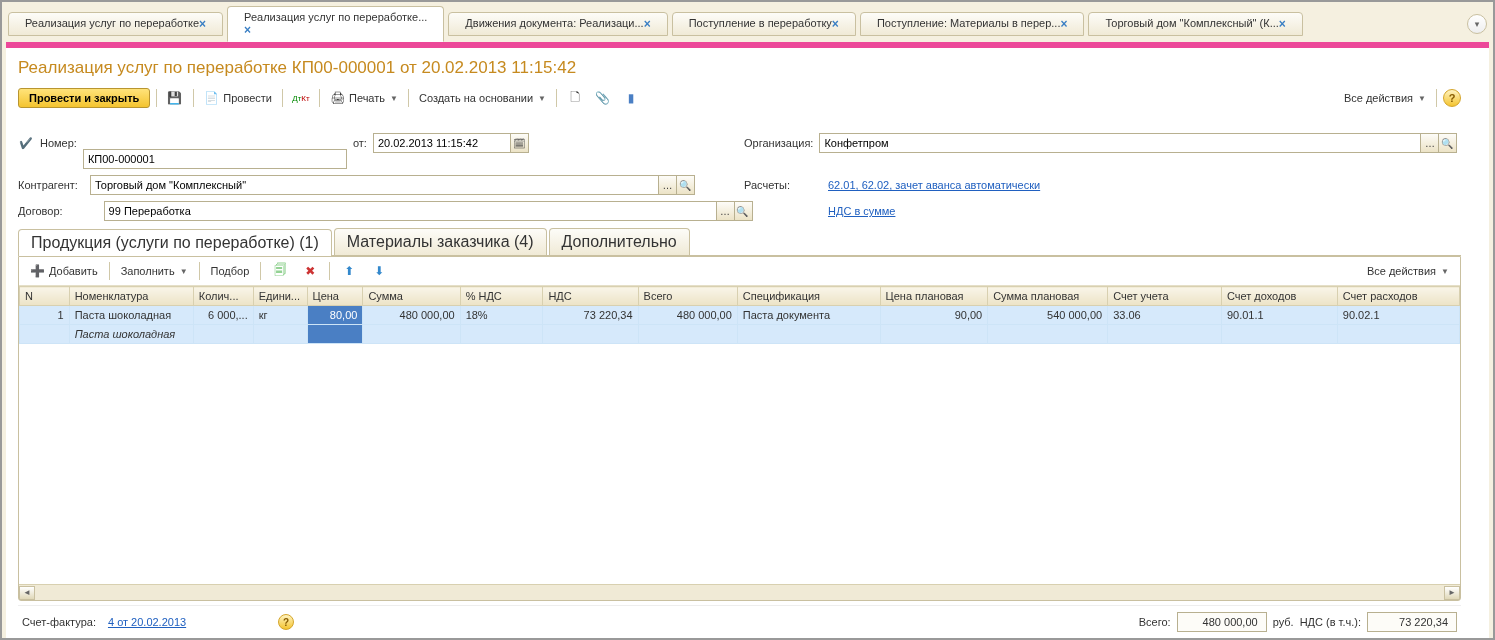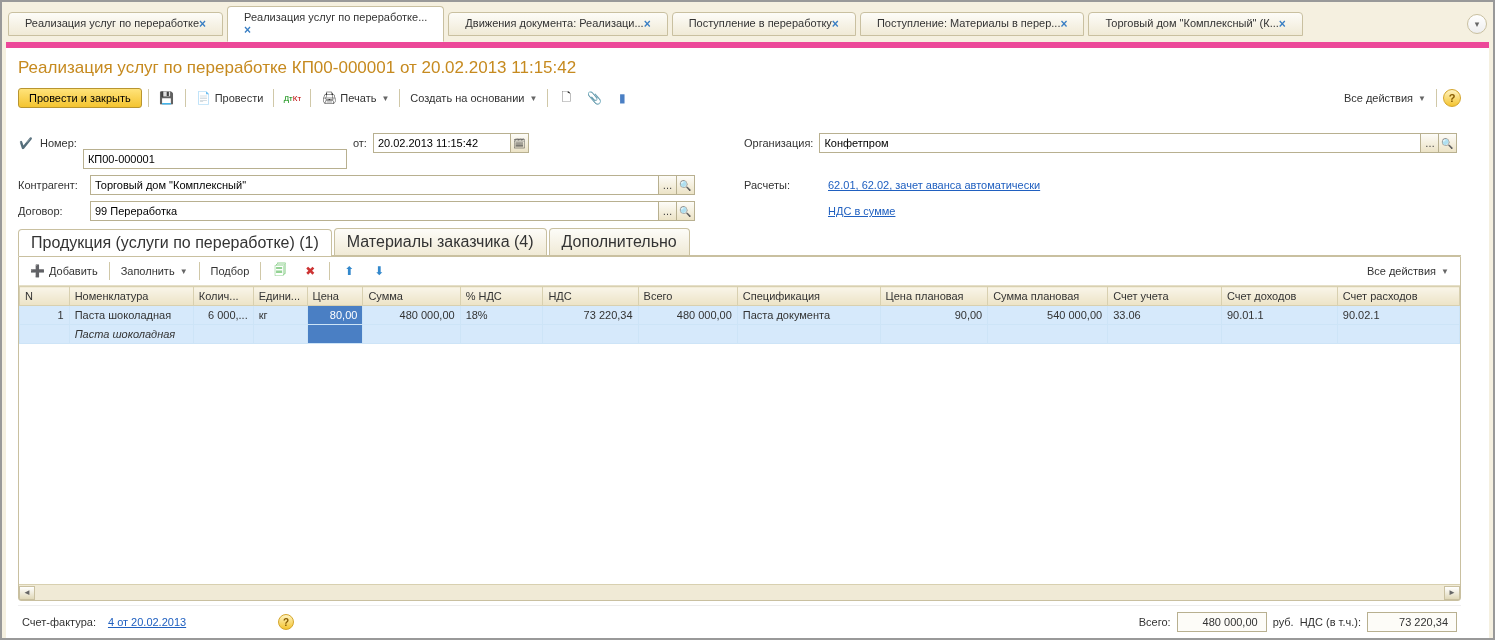--- a/index.html
+++ b/index.html
@@ -13,21 +13,21 @@
 .tab-label { overflow: hidden; text-overflow: ellipsis; }
 .tab-close { color: #3a7fc4; font-weight: bold; font-size: 12px; cursor: pointer; }
 .tabs-menu { margin-left: auto; width: 20px; height: 20px; border: 1px solid #c9c0a0; border-radius: 10px; background: linear-gradient(#fff,#eee); display: flex; align-items: center; justify-content: center; cursor: pointer; font-size: 9px; color: #666; }
 
 
 .content { padding: 4px 28px 8px 12px; background: #fff; border-top: 6px solid #ec4899; margin: 0 4px; height: calc(100% - 36px); display:flex; flex-direction:column; }
 .doc-title { font-size: 17px; color: #c68a1f; padding: 6px 0 8px 0; }
 
 
 .toolbar { display: flex; align-items: center; gap: 4px; padding: 2px 0 6px 0; }
-.btn-primary { background: linear-gradient(#ffe37a,#f4c430); border: 1px solid #b89530; border-radius: 3px; padding: 3px 10px; font-weight: normal; font-size: 11px; cursor: pointer; }
+.btn-primary { background: linear-gradient(#ffe37a,#f4c430); border: 1px solid #b89530; border-radius: 3px; padding: 3px 10px; font-weight: bold; font-size: 11px; cursor: pointer; }
 .tb-sep { width: 1px; height: 18px; background: #d0c8a8; margin: 0 2px; }
 .tb-btn { display: flex; align-items: center; gap: 3px; padding: 2px 4px; cursor: pointer; font-size: 11px; border-radius: 2px; }
 .icon { width: 16px; height: 16px; display: inline-flex; align-items: center; justify-content: center; font-size: 12px; }
 .dd-arrow { font-size: 8px; color: #666; margin-left: 2px; }
 .spacer { flex: 1; }
 .help-icon { width: 18px; height: 18px; border-radius: 9px; background: linear-gradient(#fff3c0,#f4c430); border:1px solid #d4a52a; color: #875b00; display:flex; align-items:center; justify-content:center; font-weight:bold; font-size:11px; cursor:pointer; }
 
 
 .form-row { display: flex; align-items: center; padding: 3px 0; gap: 6px; }
 .form-col-left { width: 720px; display:flex; align-items:center; gap:6px; }
@@ -186,21 +186,21 @@
       <div class="form-col-right">
         <span class="lbl" style="width:78px">Расчеты:</span>
         <span class="link">62.01, 62.02, зачет аванса автоматически</span>
       </div>
     </div>
 
     <div class="form-row">
       <div class="form-col-left">
         <span class="lbl" style="width:66px">Договор:</span>
         <div style="display:flex">
-          <input class="input" style="width: 569px;" value="99 Переработка">
+          <input class="input" style="width: 613px; margin-left: 35px;" value="99 Переработка">
           <div class="input-btn">…</div>
           <div class="input-btn">
               <span>🔍</span>
             </div>
         </div>
       </div>
       <div class="form-col-right">
         <span class="lbl" style="width:78px"></span>
         <span class="link">НДС в сумме</span>
       </div>

